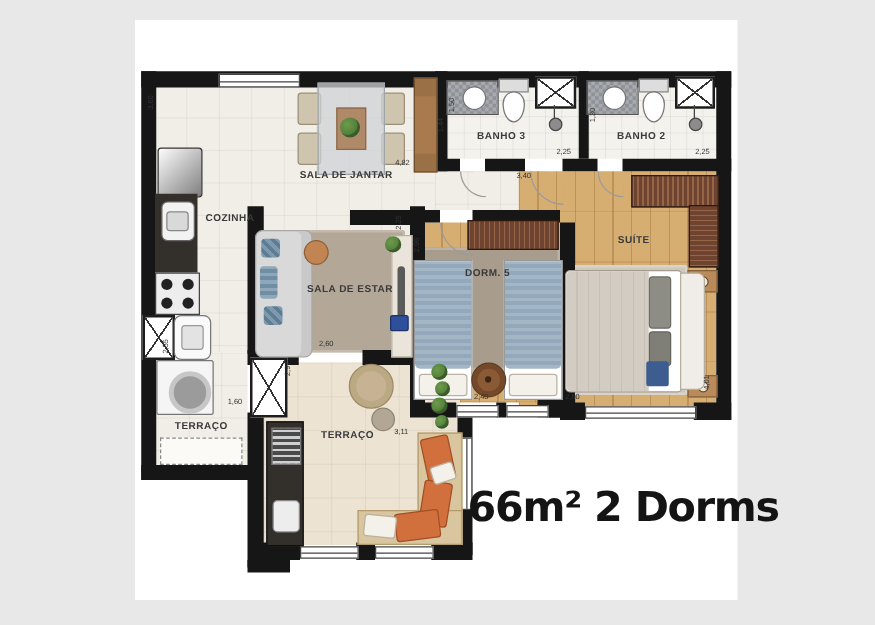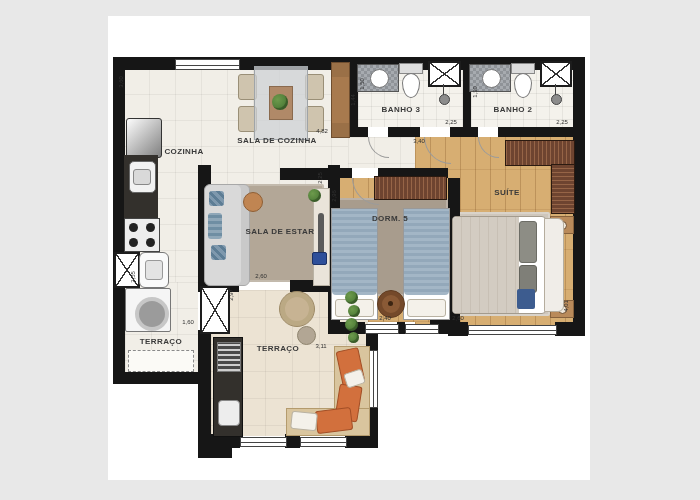--- a/index.html
+++ b/index.html
@@ -211,22 +211,22 @@
   <div class="plant" style="left:345px;top:318px;width:13px;height:13px"></div>
   <div class="plant" style="left:348px;top:332px;width:11px;height:11px"></div>
   <div class="fur" style="left:334px;top:346px;width:34px;height:88px;background:#d9c59e;border:1px solid #b49b6d"></div>
   <div class="fur" style="left:286px;top:408px;width:82px;height:26px;background:#d9c59e;border:1px solid #b49b6d"></div>
   <div class="cush" style="left:339px;top:349px;width:21px;height:34px;transform:rotate(-12deg)"></div>
   <div class="cush" style="left:337px;top:385px;width:21px;height:34px;transform:rotate(9deg)"></div>
   <div class="cush" style="left:316px;top:409px;width:34px;height:21px;transform:rotate(-7deg)"></div>
   <div class="pillow" style="left:291px;top:412px;width:24px;height:16px;transform:rotate(6deg)"></div>
   <div class="pillow" style="left:345px;top:371px;width:17px;height:13px;transform:rotate(-18deg)"></div>
 
-  <div class="lbl" style="left:277px;top:140px">SALA DE COZINHA</div>
-  <div class="lbl" style="left:184px;top:151px">COZINHA</div>
+  <div class="lbl" style="left:277px;top:140px">SALA DE JANTAR</div>
+  <div class="lbl" style="left:184px;top:174px">COZINHA</div>
   <div class="lbl" style="left:401px;top:109px">BANHO 3</div>
   <div class="lbl" style="left:513px;top:109px">BANHO 2</div>
   <div class="lbl" style="left:280px;top:231px">SALA DE ESTAR</div>
   <div class="lbl" style="left:390px;top:218px">DORM. 5</div>
   <div class="lbl" style="left:507px;top:192px">SUÍTE</div>
   <div class="lbl" style="left:161px;top:341px">TERRAÇO</div>
   <div class="lbl" style="left:278px;top:348px">TERRAÇO</div>
 
   <div class="dimv" style="left:121px;top:82px">3,60</div>
   <div class="dim" style="left:322px;top:131px">4,82</div>
@@ -240,13 +240,14 @@
   <div class="dimv" style="left:320px;top:178px">2,25</div>
   <div class="dim" style="left:261px;top:276px">2,60</div>
   <div class="dim" style="left:385px;top:318px">2,40</div>
   <div class="dim" style="left:458px;top:318px">2,60</div>
   <div class="dimv" style="left:566px;top:306px">4,01</div>
   <div class="dimv" style="left:133px;top:277px">2,55</div>
   <div class="dim" style="left:188px;top:322px">1,60</div>
   <div class="dimv" style="left:231px;top:295px">2,97</div>
   <div class="dim" style="left:321px;top:346px">3,11</div>
 
+  <div class="cap" style="left:374px;top:386px">66m² 2 Dorms</div>
 </div>
 
 </body></html>

